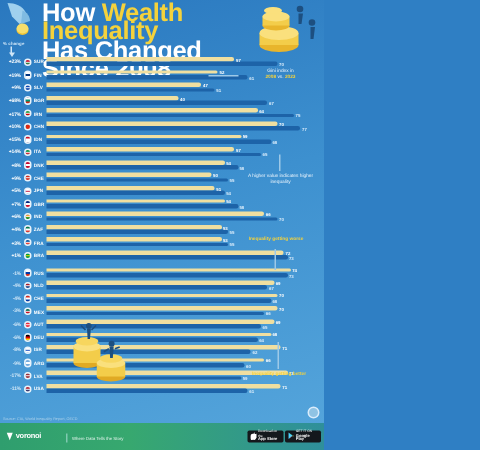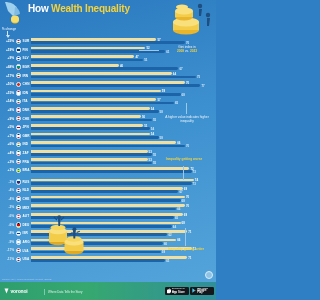--- a/index.html
+++ b/index.html
@@ -5,21 +5,21 @@
   * { box-sizing: border-box; margin:0; padding:0; }
   html,body { background:#2f7fc4; }
   body {
     width:216px; height:300px; position:relative; overflow:hidden;
     font-family:"Liberation Sans", sans-serif;
     background:linear-gradient(165deg,#2a78bf 0%,#3d90cf 45%,#56a6dc 100%);
   }
   
   #header { position:absolute; left:0; top:0; width:216px; height:38px; }
   #title { position:absolute; left:28px; top:3px; width:130px; color:#ffffff;
-           font-size:10px; font-weight:bold; line-height:12.4px; letter-spacing:-0.2px; }
+           font-size:17px; font-weight:bold; line-height:12.4px; letter-spacing:-0.2px; }
   #title .hl { color:#f4d23c; }
   #hand { position:absolute; left:3px; top:1px; width:24px; height:30px; }
   #coins-top { position:absolute; right:2px; top:0px; width:56px; height:38px; }
   
   #chg-label { position:absolute; left:2px; top:27px; font-size:2.9px; color:#cfe6f7;
                font-weight:bold; letter-spacing:0.1px; }
   #chg-arrow { position:absolute; left:7px; top:31px; width:1px; height:5px; background:#cfe6f7; }
   #chg-arrow:after { content:""; position:absolute; left:-1.5px; bottom:-2px;
                      border-left:2px solid transparent; border-right:2px solid transparent;
                      border-top:3px solid #cfe6f7; }
@@ -71,20 +71,21 @@
 
 <div id="header">
   <svg id="hand" viewBox="0 0 24 30">
     <path d="M2 1 C7 1 12 3 14 7 L16 12 L10 15 L5 10 Z" fill="#9fd0ee"></path>
     <path d="M12 6 C15 7 17 10 17 13 L11 15 Z" fill="#7fbbe2"></path>
     <ellipse cx="12" cy="19" rx="4" ry="3.4" fill="#f0c433"></ellipse>
     <ellipse cx="12" cy="18" rx="4" ry="3.4" fill="#f7de6a"></ellipse>
   </svg>
   <div id="title">
     <span>How </span><span class="hl">Wealth Inequality</span><br>
+    <span>Has Changed Since 2008</span>
   </div>
   <svg id="coins-top" viewBox="0 0 56 38">
     <ellipse cx="28" cy="30" rx="13" ry="4.6" fill="#e8b52c"></ellipse>
     <rect x="15" y="22" width="26" height="8" fill="#f3cd4a"></rect>
     <ellipse cx="28" cy="22" rx="13" ry="4.6" fill="#fae07d"></ellipse>
     <ellipse cx="26" cy="17" rx="9" ry="3.4" fill="#e8b52c"></ellipse>
     <rect x="17" y="11" width="18" height="6" fill="#f3cd4a"></rect>
     <ellipse cx="26" cy="11" rx="9" ry="3.4" fill="#fae07d"></ellipse>
     <ellipse cx="24" cy="7" rx="6" ry="2.4" fill="#fae07d"></ellipse>
     <path d="M41 9 l3 0 l-1 7 l-2 0 z" fill="#1d4f80"></path>

